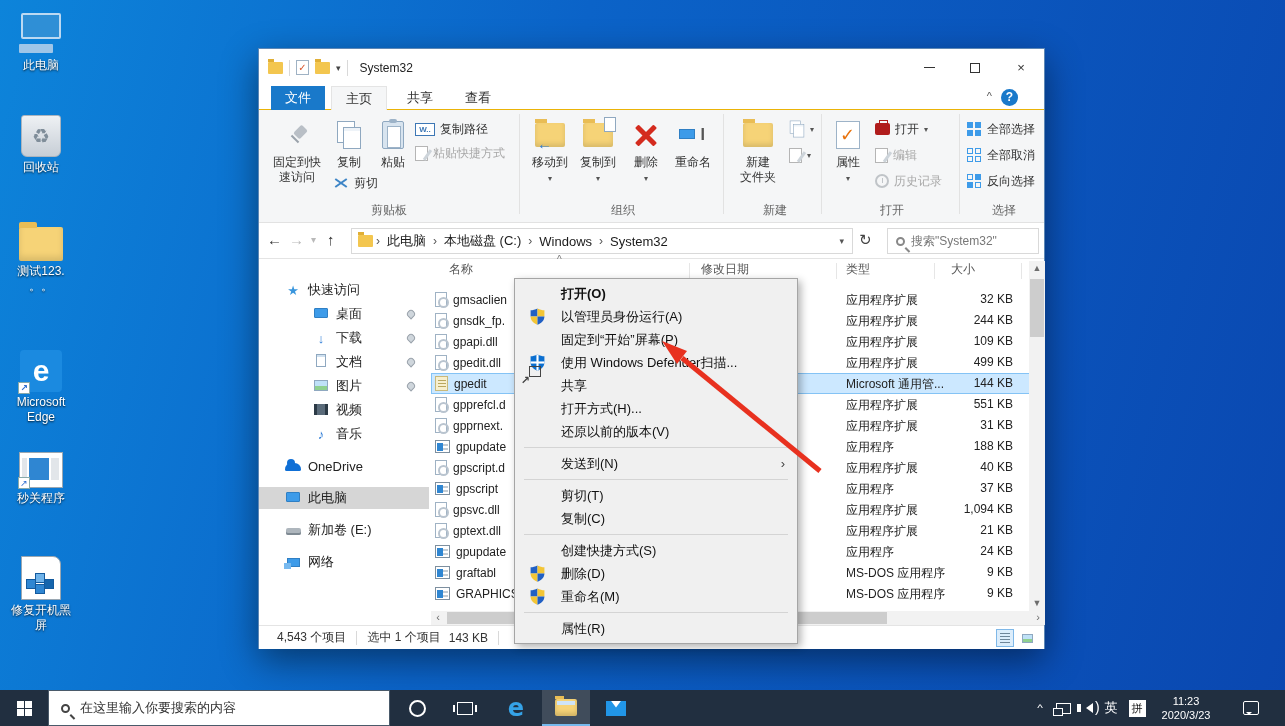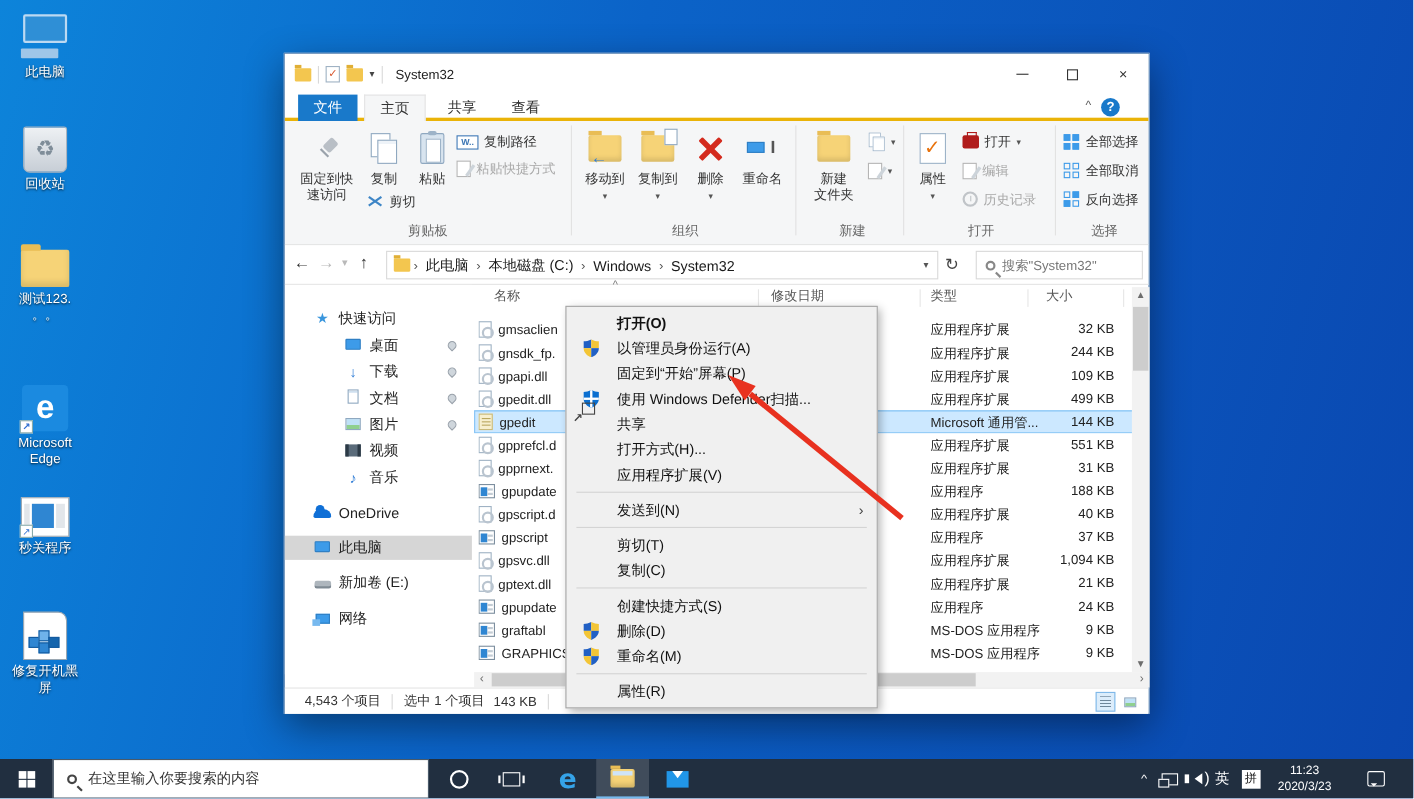--- a/index.html
+++ b/index.html
@@ -37,21 +37,21 @@
   .mini-folder { width:15px; height:12px; background:#f3c64f; border-radius:1px; position:relative; }
   .mini-folder:before { content:""; position:absolute; top:-3px; left:0; width:6px; height:3px; background:#e0af36; }
   .mini-doc { width:13px; height:15px; background:#fff; border:1px solid #9fb2c4; font-size:10px; line-height:13px; color:#d7552c; text-align:center; }
   .caret-dn { font-size:9px; color:#444; }
   .win-title { margin-left:12px; font-size:12px; color:#222; }
   .winbtns { position:absolute; right:0; top:0; height:37px; display:flex; }
   .winbtn { width:46px; height:37px; display:flex; align-items:center; justify-content:center; color:#333; font-size:13px; }
   .wb-min i { display:block; width:11px; height:1px; background:#333; }
   .wb-max i { display:block; width:10px; height:10px; border:1px solid #333; }
 
-  .tabstrip { position:absolute; left:0; top:37px; width:100%; height:24px; background:#fff; border-bottom:3px solid #eab308; }
+  .tabstrip { position:absolute; left:0; top:37px; width:100%; height:24px; background:#fff; border-bottom:1px solid #eab308; }
   .tab { position:absolute; top:0; height:24px; line-height:24px; padding:0 14px; font-size:13px; color:#333; }
   .tab-file { background:#1979ca; color:#fff; }
   .tab-active { background:#f5f6f7; border:1px solid #e4e4e4; border-bottom:none; }
   .ribbon-collapse { position:absolute; right:52px; top:4px; color:#555; font-size:11px; }
   .ribbon-help { position:absolute; right:26px; top:3px; width:17px; height:17px; border-radius:50%; background:#1979ca; color:#fff; text-align:center; line-height:17px; font-size:12px; font-weight:bold; }
 
   .ribbon { position:absolute; left:0; top:61px; width:100%; height:113px; background:#f5f6f7; border-bottom:1px solid #e2e2e2; }
   .rgroup-label { position:absolute; top:92px; font-size:12px; color:#666; text-align:center; }
   .rsep { position:absolute; top:4px; width:1px; height:100px; background:#e2e2e2; }
   .bigbtn { position:absolute; top:3px; height:86px; text-align:center; font-size:12px; color:#333; }
@@ -710,21 +710,21 @@
       <span>使用 Windows Defender扫描...</span>
     </div>
     <div class="mi">
       <span class="micon"><span class="ic-share"></span></span>
       <span>共享</span>
     </div>
     <div class="mi">
         <span>打开方式(H)...</span>
       </div>
     <div class="mi">
-        <span>应用程序扩展(V)</span>
+        <span>还原以前的版本(V)</span>
       </div>
     <div class="msep"></div>
     <div class="mi">
         <span>发送到(N)</span>
         <span class="subarrow">›</span>
       </div>
     <div class="msep"></div>
     <div class="mi">
         <span>剪切(T)</span>
       </div>

